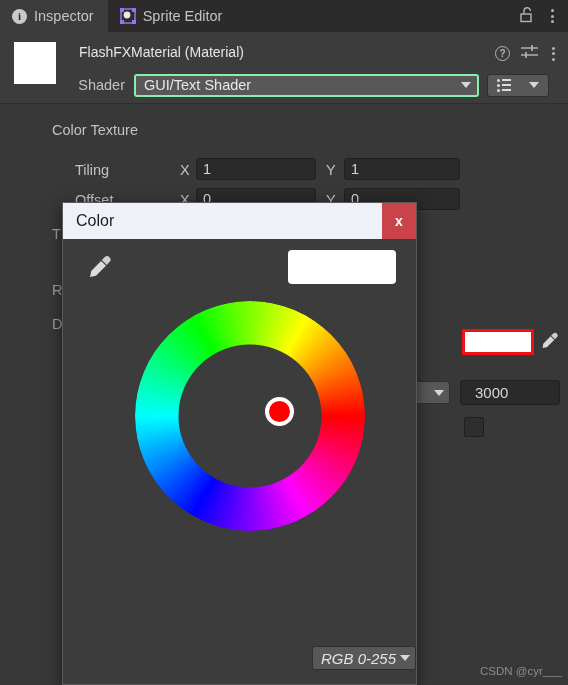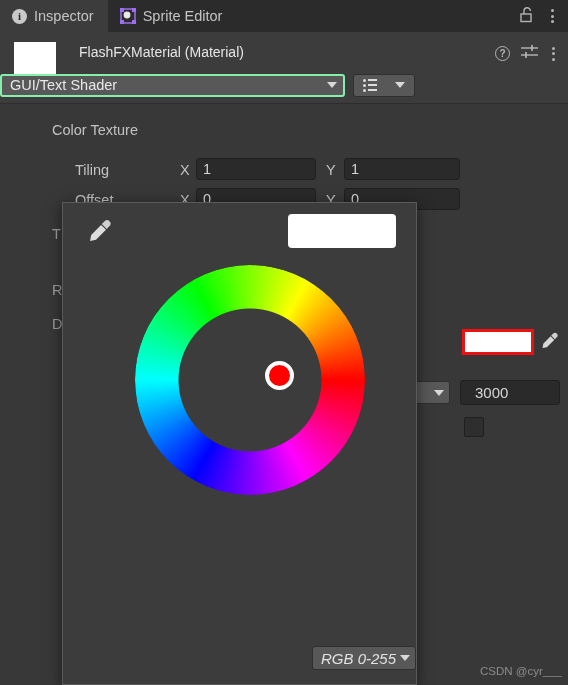--- a/index.html
+++ b/index.html
@@ -258,20 +258,21 @@
         </svg>
       </span>
       <span class="kebab">
           <i></i>
           <i></i>
           <i></i>
         </span>
     </div>
 
     <div class="shader-row">
+      <div class="shader-label">Shader</div>
       <div class="dropdown" id="shader-dd">
         <span>GUI/Text Shader</span>
         <span class="caret"></span>
       </div>
       <div class="shader-extra">
         <span class="list-ico">
           <span>
               <i></i>
               <b></b>
             </span>
@@ -323,20 +324,24 @@
       <span class="caret"></span>
     </div>
     <div class="rq-value">3000</div>
 
     <div class="checkbox"></div>
 
     <div class="watermark">CSDN @cyr___</div>
   </div>
 
   <div class="dialog">
+    <div class="dlg-title">
+      <span>Color</span>
+      <div class="dlg-close">x</div>
+    </div>
 
     <div class="dlg-toolbar">
       <span class="eyedrop-dlg">
         <svg width="26" height="26" viewBox="0 0 26 26">
           <path d="M17.6 2.2a3.4 3.4 0 0 1 4.9 4.9l-2.8 2.8-4.9-4.9z" fill="#cfcfcf"></path>
           <path d="M14.1 5.9l4.9 4.9-10 10-5.9 1.1 1.1-5.9z" fill="#dcdcdc"></path>
         </svg>
       </span>
       <div class="preview-swatch"></div>
     </div>

